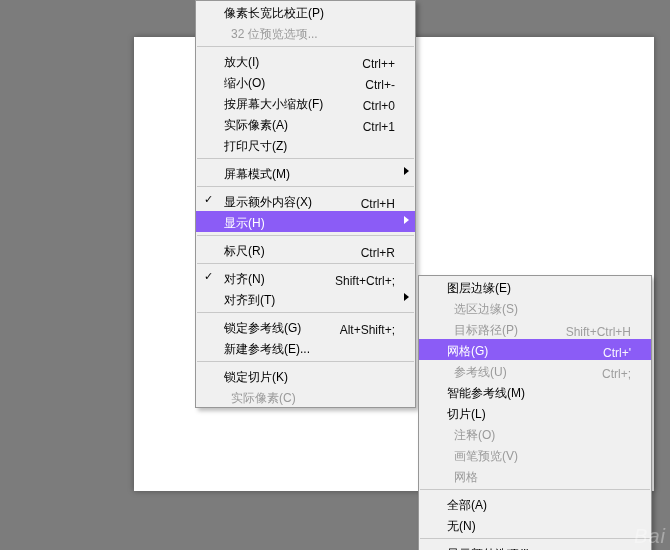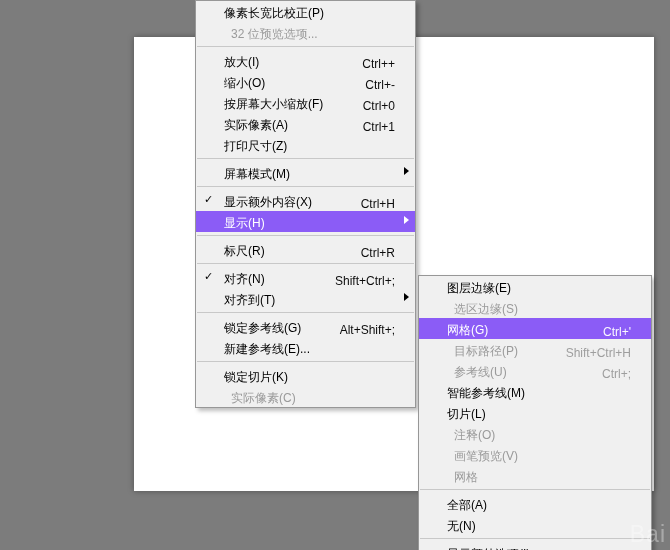--- a/index.html
+++ b/index.html
@@ -47,21 +47,21 @@
   position: absolute; right: 6px; top: 5px;
   width: 0; height: 0;
   border-top: 4px solid transparent;
   border-bottom: 4px solid transparent;
   border-left: 5px solid #000;
 }
 .item.highlight .arrow { border-left-color: #fff; }
 .watermark {
   position: absolute; right: 4px; bottom: 2px;
   color: rgba(255,255,255,0.35);
-  font-size: 23px; 
+  font-size: 20px; font-style: italic;
   letter-spacing: 1px;
 }
 </style>
 </head>
 <body>
 
 <div class="canvas"></div>
 
 <div class="menu menu-main">
   <div class="item">
@@ -137,27 +137,27 @@
     </div>
 </div>
 
 <div class="menu menu-sub">
   <div class="item">
       <span class="label">图层边缘(E)</span>
     </div>
   <div class="item disabled">
       <span class="label">选区边缘(S)</span>
     </div>
+  <div class="item disabled">
+      <span class="label">目标路径(P)</span>
+      <span class="shortcut">Shift+Ctrl+H</span>
+    </div>
   <div class="item highlight">
       <span class="label">网格(G)</span>
       <span class="shortcut">Ctrl+'</span>
-    </div>
-  <div class="item disabled">
-      <span class="label">目标路径(P)</span>
-      <span class="shortcut">Shift+Ctrl+H</span>
     </div>
   <div class="item disabled">
       <span class="label">参考线(U)</span>
       <span class="shortcut">Ctrl+;</span>
     </div>
   <div class="item">
       <span class="label">智能参考线(M)</span>
     </div>
   <div class="item">
       <span class="label">切片(L)</span>

